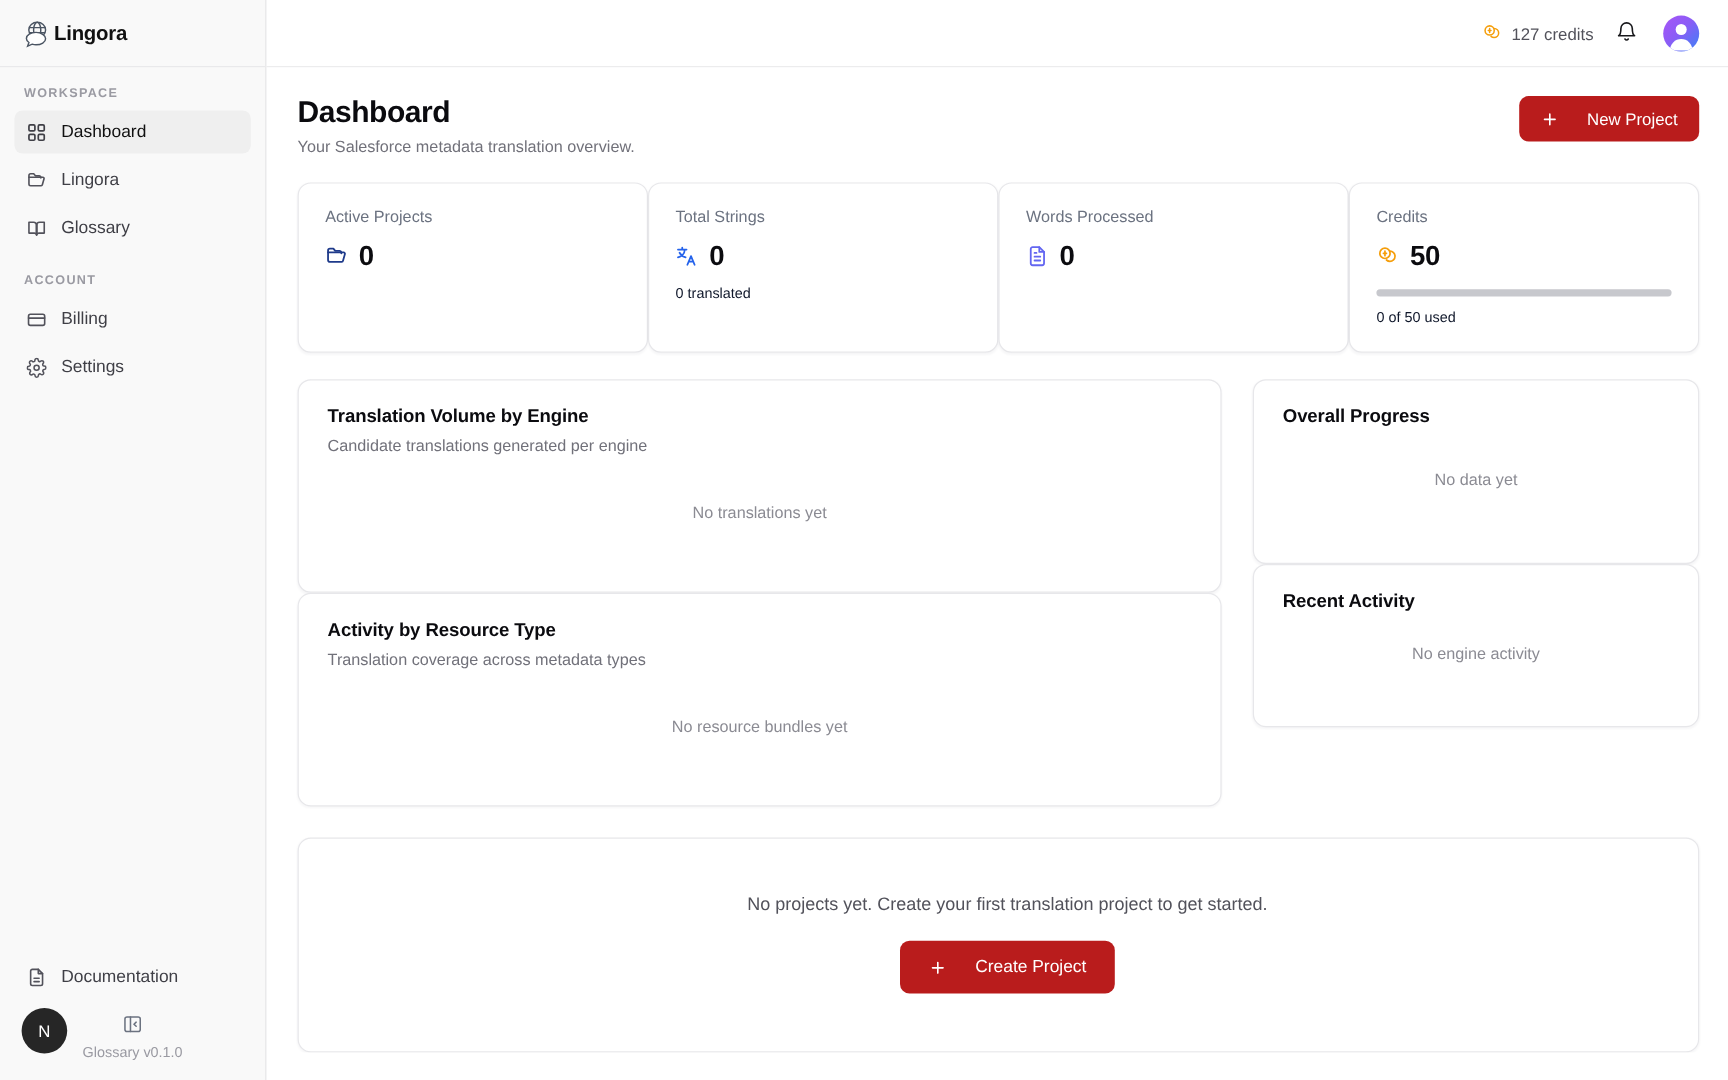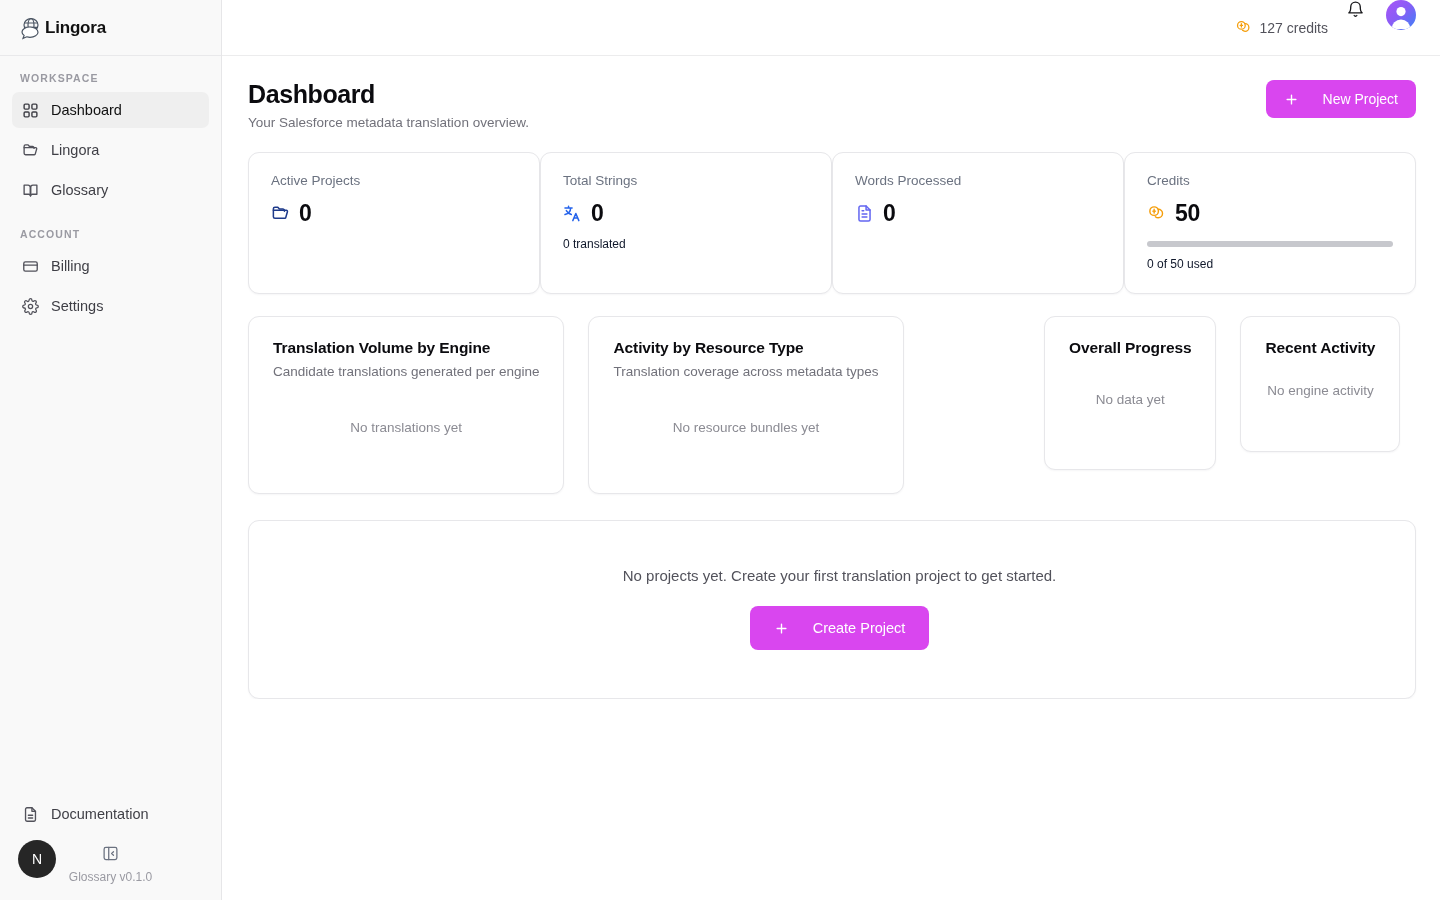--- a/index.html
+++ b/index.html
@@ -58,41 +58,41 @@
     width: 38px; height: 38px; border-radius: 50%;
     background: #262626; color: #ffffff;
     display: flex; align-items: center; justify-content: center;
     font-size: 14px; font-weight: 500; cursor: pointer; z-index: 5;
   }
 
   
   .main { flex: 1 1 auto; height: 900px; display: flex; flex-direction: column; background:#ffffff; }
   .topbar {
     height: 56px; flex: 0 0 56px; border-bottom: 1px solid #ececed;
-    display: flex; justify-content: flex-end;
+    display: flex; align-items: center; justify-content: flex-end;
     padding: 0 24px; gap: 18px;
   }
   .credits-pill { display: flex; align-items: center; gap: 8px; cursor: pointer; }
   .credits-pill svg { width: 17px; height: 17px; display: block; }
   .credits-text { font-size: 14px; color: #52525b; }
   .bell { width: 22px; height: 22px; cursor: pointer; }
   .bell svg { width: 19px; height: 19px; display: block; }
   .avatar {
     width: 30px; height: 30px; border-radius: 50%; cursor: pointer;
     background: linear-gradient(135deg, #a855f7 0%, #8b5cf6 45%, #3b82f6 100%);
     display: flex; align-items: flex-end; justify-content: center; overflow: hidden;
   }
   .avatar svg { width: 30px; height: 30px; display: block; }
 
   .content { padding: 24px 24px 0 26px; overflow: hidden; }
   .page-head { display: flex; align-items: flex-start; justify-content: space-between; }
   .page-title { font-size: 25px; font-weight: 700; letter-spacing: -0.4px; color: #0b0b0f; }
   .page-sub { font-size: 13.5px; color: #71717a; margin-top: 6px; }
   .btn-primary {
-    background: #d946ef; color: #ffffff; border: none; border-radius: 8px;
+    background: #b91c1c; color: #ffffff; border: none; border-radius: 8px;
     height: 38px; padding: 0 18px; font-size: 14px; font-weight: 500;
     display: inline-flex; align-items: center; gap: 24px; cursor: pointer;
     font-family: "Liberation Sans", sans-serif;
   }
   .btn-primary svg { width: 15px; height: 15px; display: block; }
 
   
   .stats { display: grid; grid-template-columns: repeat(4, 1fr); margin-top: 22px; }
   .card {
     background: #ffffff; border: 1px solid #e7e7ea; border-radius: 11px;
@@ -102,21 +102,21 @@
   .stat-label { font-size: 13.5px; color: #6b7280; }
   .stat-row { display: flex; align-items: center; gap: 9px; margin-top: 12px; }
   .stat-row svg { width: 19px; height: 19px; display: block; }
   .stat-value { font-size: 23px; font-weight: 700; color: #0b0b0f; letter-spacing: -0.3px; }
   .stat-foot { font-size: 12px; color: #0f172a; margin-top: 10px; }
   .progress-track { height: 6px; background: #c7c8cd; border-radius: 99px; margin-top: 14px; width: 100%; }
   .progress-fill { height: 6px; background: #0e1a3c; border-radius: 99px; width: 0%; }
 
   
   .panels { display: grid; grid-template-columns: 770px 372px; gap: 26px; margin-top: 22px; }
-  .col { display: flex; flex-direction: row; gap: 24px; }
+  .col { display: flex; flex-direction: column; }
   .panel { padding: 22px 24px; }
   .panel-title { font-size: 15.5px; font-weight: 700; color: #0b0b0f; letter-spacing: -0.1px; }
   .panel-sub { font-size: 13.5px; color: #71717a; margin-top: 7px; }
   .panel-empty {
     display: flex; align-items: center; justify-content: center;
     color: #8b8b93; font-size: 13.5px;
   }
   .h-engine { height: 178px; }
   .h-engine .panel-empty { height: 96px; }
   .h-resource { height: 178px; }

